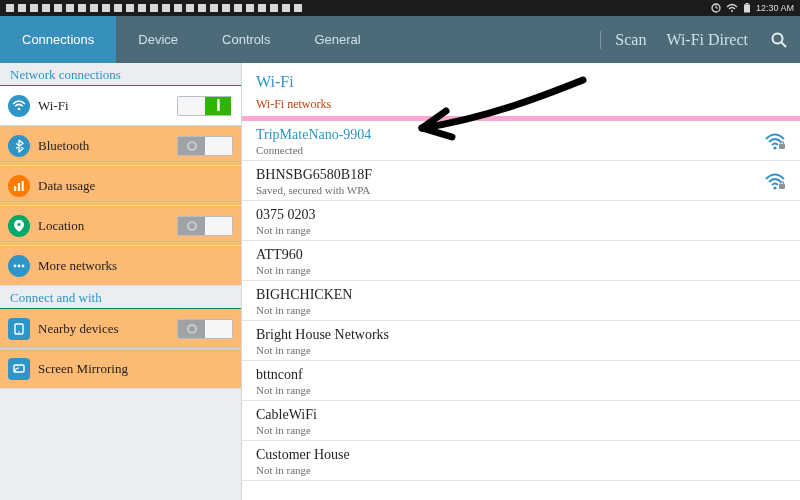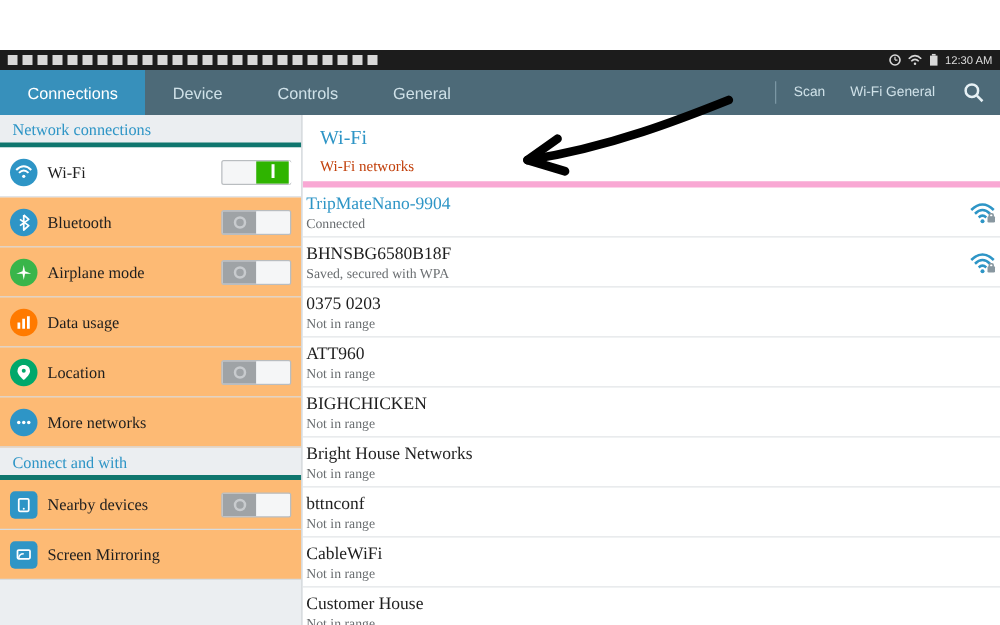--- a/index.html
+++ b/index.html
@@ -14,31 +14,30 @@
   
   .statusbar {
     height: 16px;
     background: #1c1c1c;
     display: flex;
     align-items: center;
     justify-content: space-between;
     color: #ddd;
     font-size: 9px;
     padding: 0 6px;
-    margin-top: 40px;
   }
   .statusbar .left, .statusbar .right {
     display: flex;
     gap: 5px;
     align-items: center;
   }
   .statusbar svg { display: block; }
   
   .tabbar {
-    height: 36px;
+    height: 47px;
     background: #4d6a78;
     display: flex;
     align-items: stretch;
     color: #cfe1e8;
   }
   .tab {
     padding: 0 22px;
     display: flex;
     align-items: center;
     font-size: 13px;
@@ -53,46 +52,47 @@
     display: flex;
     align-items: center;
     gap: 0;
   }
   .tab-right .divider {
     width: 1px; height: 18px; background: #7b97a4;
     margin: 0 4px;
   }
   .tab-right .action {
     padding: 0 10px;
-    font-size: 11px;
+    font-size: 16px;
     display: flex;
     align-items: center;
     height: 100%;
     cursor: pointer;
+    font-family: Liberation Serif, serif;
   }
   .tab-right .search-icon { padding: 0 12px; }
   
   .main {
     display: flex;
     height: calc(500px - 16px - 36px);
   }
   
   .sidebar {
     width: 242px;
     background: #ebeef1;
     border-right: 1px solid #d2d6d9;
     overflow: hidden;
     position: relative;
   }
   .section-title {
     color: #2e95c6;
     font-family: "Comic Sans MS", cursive;
     font-size: 13px;
     padding: 4px 8px 2px 10px;
-    border-bottom: 4px solid #0f766e;
+    border-bottom: 1px solid #0f766e;
   }
   .side-item {
     display: flex;
     align-items: center;
     height: 40px;
     padding: 0 8px 0 8px;
     border-bottom: 1px solid #d8dcdf;
     background: #fdba74;
     position: relative;
     cursor: pointer;
@@ -155,21 +155,21 @@
     padding:10px 14px 6px;
   }
   .content-subtitle {
     color:#c2410c;
     font-family:"Comic Sans MS",cursive;
     font-size:12px;
     padding:0 14px 4px;
     border-bottom:5px solid #f9a8d4;
   }
   .net-item {
-    padding:6px 3px 4px;
+    padding:6px 14px 4px;
     border-bottom:1px solid #e2e5e8;
     display:flex;
     align-items:center;
     cursor:pointer;
   }
   .net-text { flex:1; }
   .net-ssid {
     font-family:"Comic Sans MS",cursive;
     font-size:14px;
     color:#1e1e1e;
@@ -259,21 +259,21 @@
   <div class="tab">
       <span>General</span>
     </div>
   <div class="tab-spacer"></div>
   <div class="tab-right">
     <div class="divider"></div>
     <div class="action">
         <span>Scan</span>
       </div>
     <div class="action">
-        <span>Wi-Fi General</span>
+        <span>Wi-Fi Direct</span>
       </div>
     <div class="action search-icon">
       <svg width="18" height="18" viewBox="0 0 18 18">
           <circle cx="7.5" cy="7.5" r="5" fill="none" stroke="#e7f1f5" stroke-width="2"></circle>
           <line x1="11.5" y1="11.5" x2="16" y2="16" stroke="#e7f1f5" stroke-width="2"></line>
         </svg>
     </div>
   </div>
 </div>
 
@@ -305,34 +305,20 @@
       </div>
       <span class="side-label">Bluetooth</span>
       <div class="toggle off">
         <div class="half">
             <div class="circ"></div>
           </div>
           <div class="half"></div>
       </div>
     </div>
 
-    <div class="side-item">
-      <div class="side-icon" style="background:#39b54a">
-        <svg width="14" height="14" viewBox="0 0 14 14">
-            <path d="M7 1 L8 6 L13 8 L8 8 L7 13 L6 8 L1 8 L6 6 Z" fill="#fff"></path>
-          </svg>
-      </div>
-      <span class="side-label">Airplane mode</span>
-      <div class="toggle off">
-        <div class="half">
-            <div class="circ"></div>
-          </div>
-          <div class="half"></div>
-      </div>
-    </div>
 
     <div class="side-item">
       <div class="side-icon" style="background:#ff7a00">
         <svg width="14" height="14" viewBox="0 0 14 14">
             <rect x="2" y="7" width="2.2" height="5" fill="#fff"></rect>
             <rect x="5.8" y="4" width="2.2" height="8" fill="#fff"></rect>
             <rect x="9.6" y="2" width="2.2" height="10" fill="#fff"></rect>
           </svg>
       </div>
       <span class="side-label">Data usage</span>

